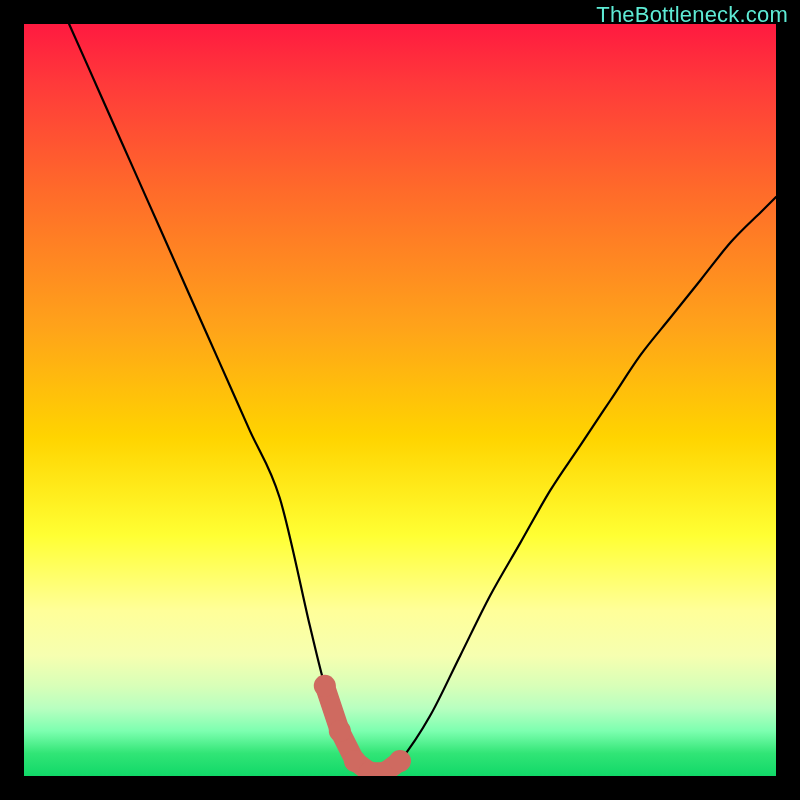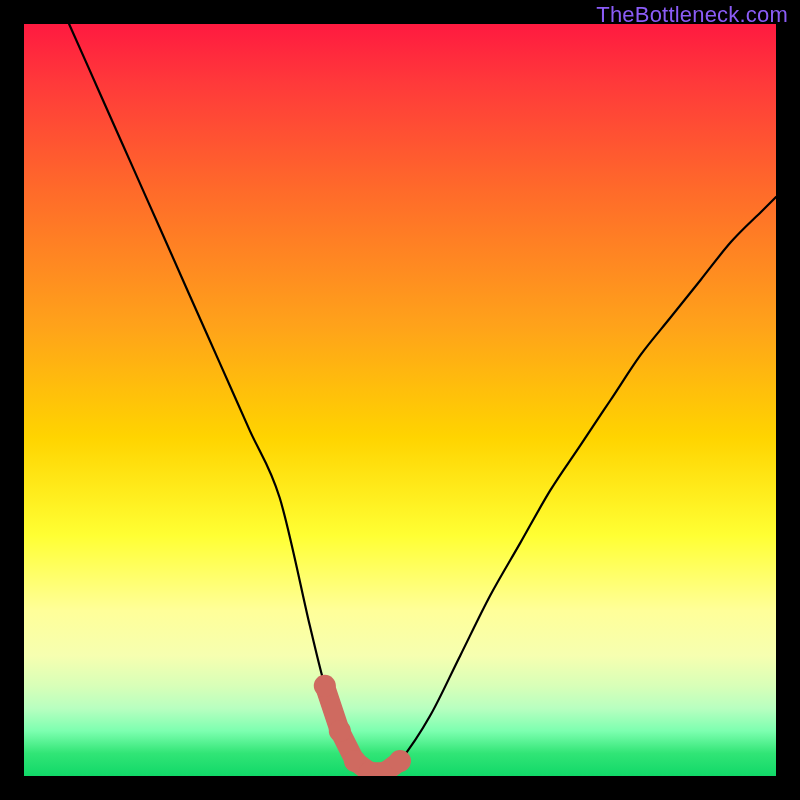--- a/index.html
+++ b/index.html
@@ -40,21 +40,21 @@
       #11d868 100%
     );
     overflow: hidden;
   }
   .watermark {
     position: absolute;
     top: 2px;
     right: 12px;
     font-family: Arial, Helvetica, sans-serif;
     font-size: 22px;
-    color: #8b5cf6;
+    color: #5eead4;
     font-weight: 500;
     letter-spacing: 0.2px;
     user-select: none;
   }
   svg.curve {
     position: absolute;
     left: 0;
     top: 0;
     width: 752px;
     height: 752px;

